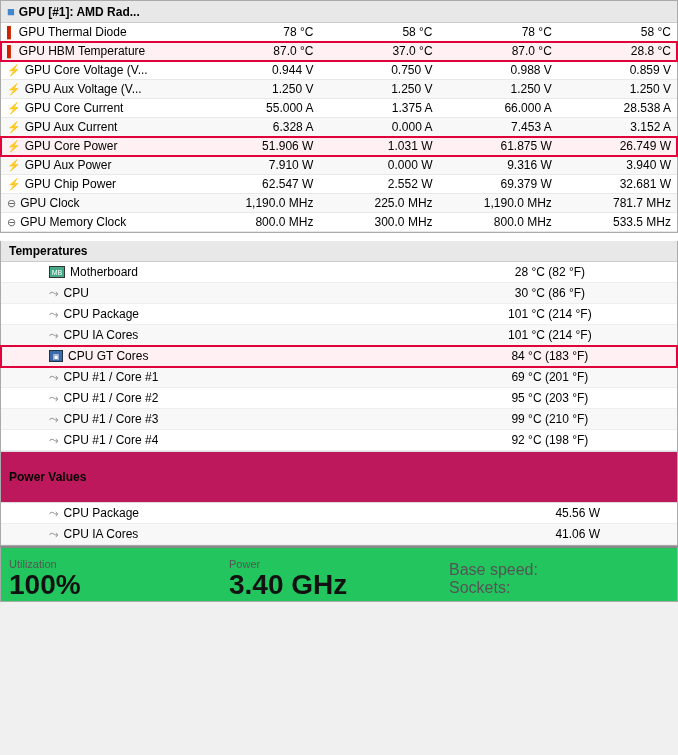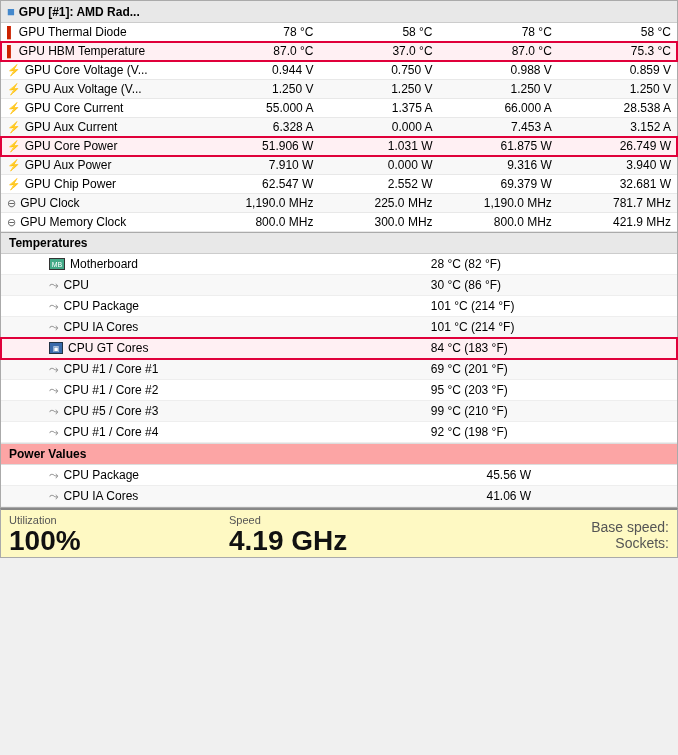--- a/index.html
+++ b/index.html
@@ -76,21 +76,21 @@
       display: flex;
       align-items: center;
       gap: 4px;
     }
 
     
     .lower-section {
       background: #ffffff;
       border: 1px solid #aaa;
       border-top: none;
-      margin-top: 0;
+      margin-top: 8px;
     }
 
     .section-header {
       background: #e8e8e8;
       padding: 3px 8px;
       font-weight: bold;
       font-size: 12px;
       border-bottom: 1px solid #ccc;
     }
 
@@ -106,45 +106,45 @@
     .temp-table tr:nth-child(even) {
       background: #f8f8f8;
     }
 
     .temp-table td {
       padding: 3px 8px;
       font-size: 12px;
     }
 
     .temp-table td:last-child {
-      text-align: left;
+      text-align: center;
     }
 
     .temp-row-highlighted {
       outline: 2px solid #e0003a;
       outline-offset: -1px;
     }
 
     .temp-row-highlighted td {
       background: #fff0f3 !important;
     }
 
     .label-cell {
       display: flex;
       align-items: center;
       gap: 5px;
       padding-left: 40px;
     }
 
     
     .status-bar {
-      background: #fef9c3;
+      background: #22c55e;
       border: 1px solid #aaa;
       border-top: 2px solid #888;
-      padding: 4px 8px 0 8px;
+      padding: 10px 8px 0 8px;
       display: grid;
       grid-template-columns: 1fr 1fr 1fr;
     }
 
     .status-bar-col {
       display: flex;
       flex-direction: column;
     }
 
     .status-label {
@@ -157,28 +157,27 @@
       font-weight: bold;
       color: #111;
       line-height: 1.1;
     }
 
     .status-right-col {
       grid-column: 3;
       display: flex;
       flex-direction: column;
       justify-content: center;
-      font-size: 14px;
+      font-size: 16px;
       color: #555;
-      text-align: right;
     }
 
     .power-section-header {
-      background: #fca5a5;
-      padding: 3px 8px;
+      background: #be185d;
+      padding: 18px 8px;
       font-weight: bold;
       font-size: 12px;
       border-top: 1px solid #ddd;
       border-bottom: 1px solid #ddd;
     }
   </style>
 </head>
 <body>
 
 <div class="main-container">
@@ -205,21 +204,21 @@
           <tr class="row-highlighted">
     <td>
       <div class="cell-label">
                 <span style="color:#cc2200; font-size:11px;">▌</span>
                 <span>GPU HBM Temperature</span>
               </div>
     </td>
     <td>87.0 °C</td>
     <td>37.0 °C</td>
     <td>87.0 °C</td>
-    <td>75.3 °C</td>
+    <td>28.8 °C</td>
   </tr>
           <tr>
     <td>
       <div class="cell-label">
                 <span style="color:#e8a000; font-size:11px;">⚡</span>
                 <span>GPU Core Voltage (V...</span>
               </div>
     </td>
     <td>0.944 V</td>
     <td>0.750 V</td>
@@ -313,21 +312,21 @@
           <tr>
     <td>
       <div class="cell-label">
                 <span style="color:#666; font-size:11px;">⊖</span>
                 <span>GPU Memory Clock</span>
               </div>
     </td>
     <td>800.0 MHz</td>
     <td>300.0 MHz</td>
     <td>800.0 MHz</td>
-    <td>421.9 MHz</td>
+    <td>533.5 MHz</td>
   </tr>
         </tbody>
     </table>
   </div>
 
   <div class="lower-section">
 
     <div class="section-header">Temperatures</div>
     <table class="temp-table">
       <tbody id="temp-tbody">
@@ -391,21 +390,21 @@
                 <span style="color:#888; font-size:12px;">⤳</span>
                 <span>CPU #1 / Core #2</span>
               </div>
     </td>
     <td>95 °C  (203 °F)</td>
   </tr>
           <tr>
     <td>
       <div class="label-cell">
                 <span style="color:#888; font-size:12px;">⤳</span>
-                <span>CPU #5 / Core #3</span>
+                <span>CPU #1 / Core #3</span>
               </div>
     </td>
     <td>99 °C  (210 °F)</td>
   </tr>
           <tr>
     <td>
       <div class="label-cell">
                 <span style="color:#888; font-size:12px;">⤳</span>
                 <span>CPU #1 / Core #4</span>
               </div>
@@ -439,22 +438,22 @@
         </tbody>
     </table>
   </div>
 
   <div class="status-bar">
     <div class="status-bar-col">
       <span class="status-label">Utilization</span>
       <span class="status-value">100%</span>
     </div>
     <div class="status-bar-col">
-      <span class="status-label">Speed</span>
-      <span class="status-value">4.19 GHz</span>
+      <span class="status-label">Power</span>
+      <span class="status-value">3.40 GHz</span>
     </div>
     <div class="status-right-col">
       <span>Base speed:</span>
       <span>Sockets:</span>
     </div>
   </div>
 
 </div>
 
 </body></html>

